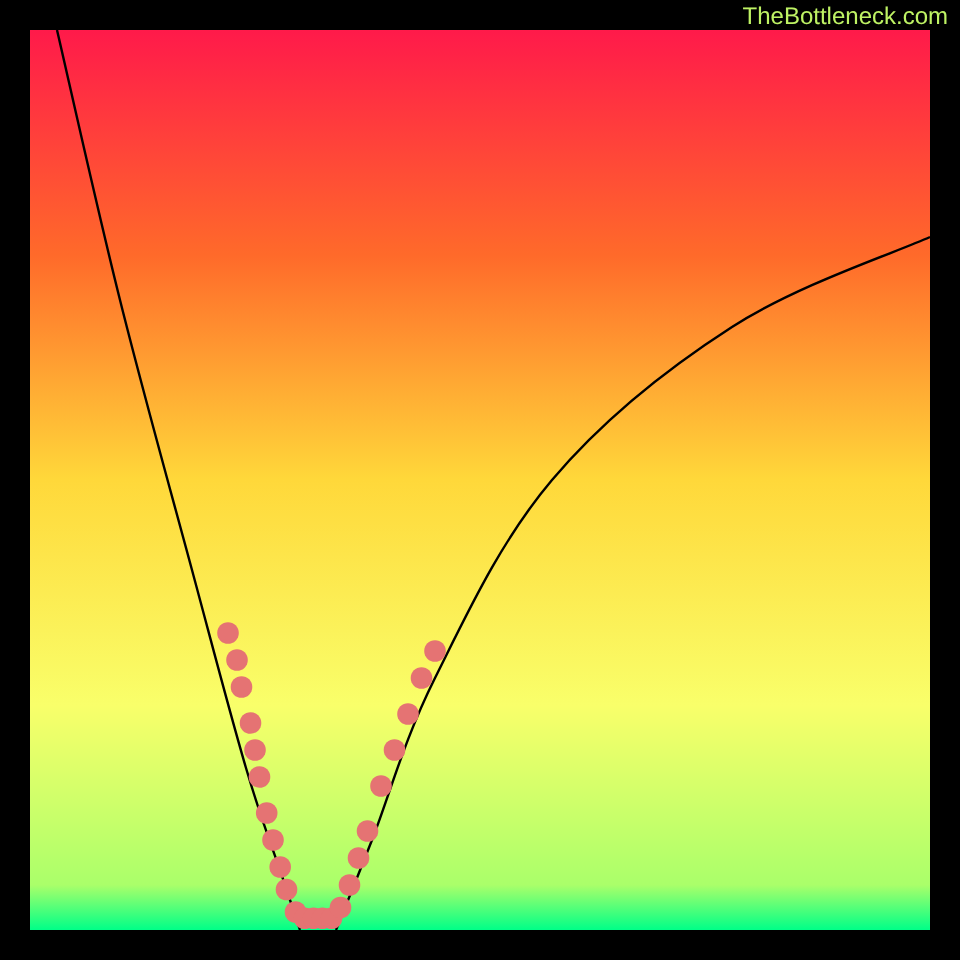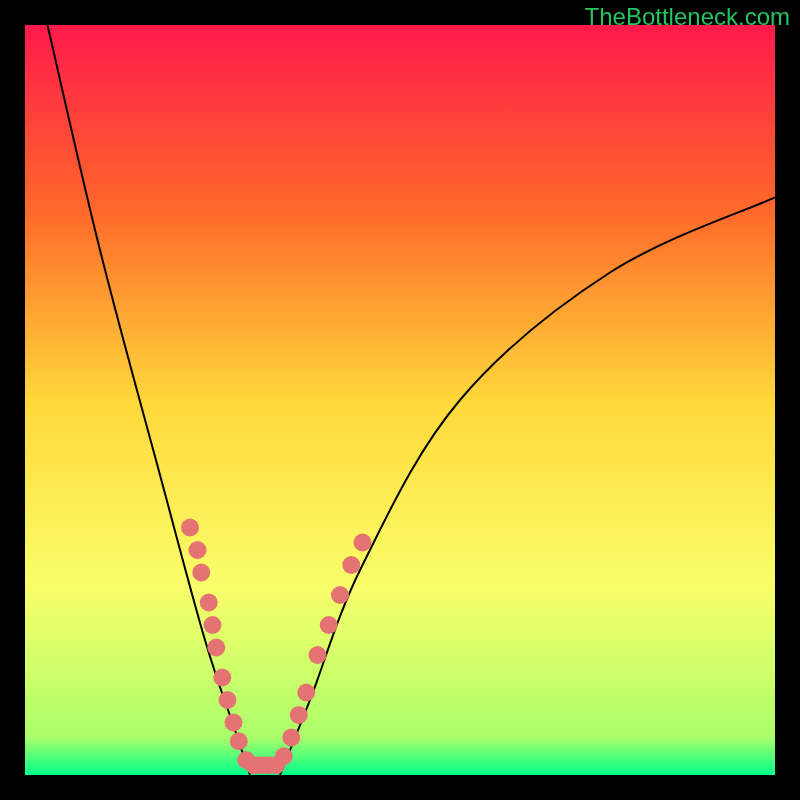--- a/index.html
+++ b/index.html
@@ -15,22 +15,22 @@
       position: absolute;
       top: 25px;
       left: 25px;
       width: 750px;
       height: 750px;
     }
     .watermark {
       position: absolute;
       top: 3px;
       right: 10px;
-      color: #22c55e;
-      font-size: 24px;
+      color: #bef264;
+      font-size: 20px;
       font-weight: 500;
       z-index: 10;
     }
     svg {
       display: block;
     }
   </style>
 </head>
 <body>
 

